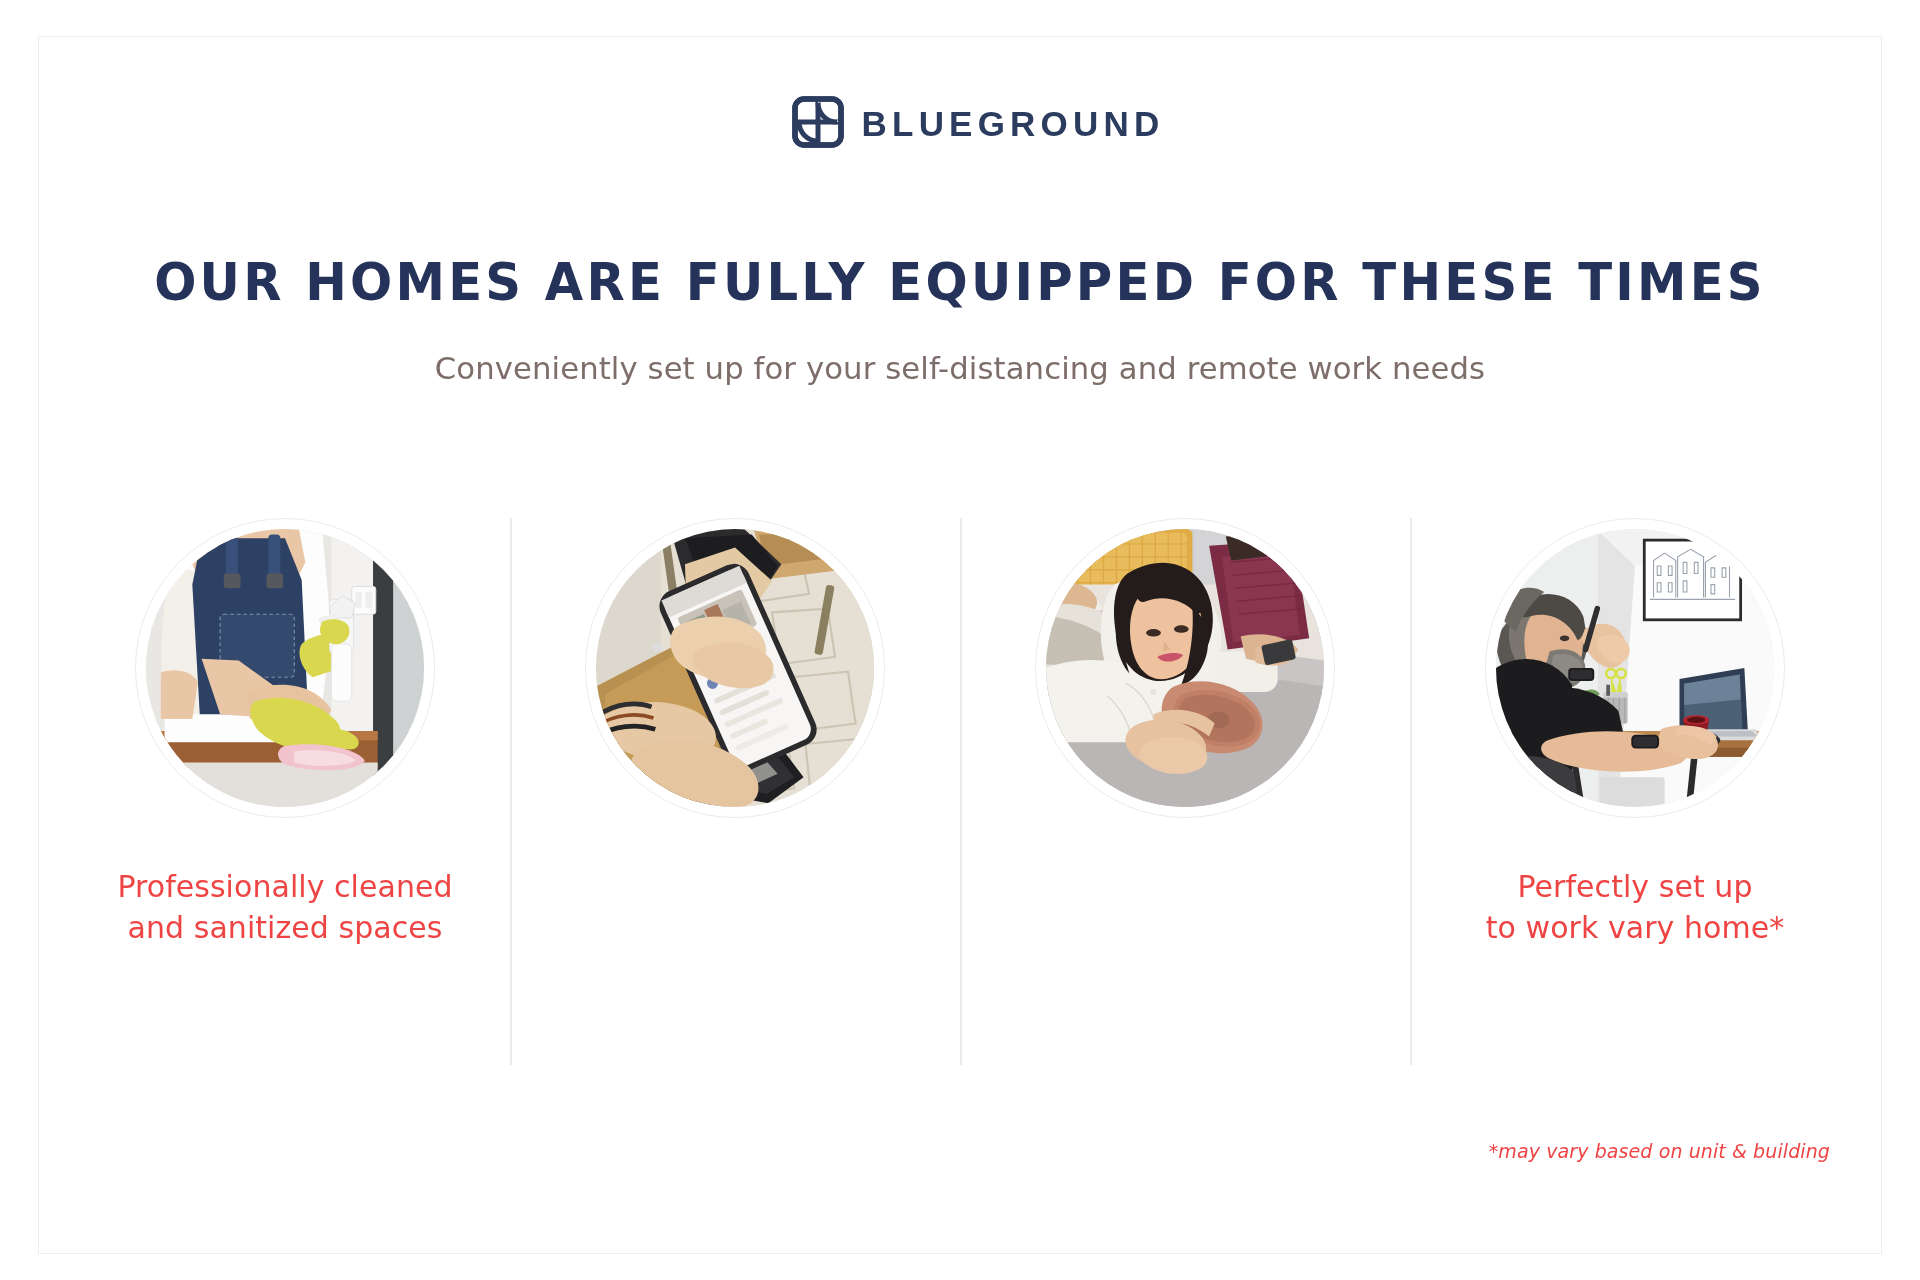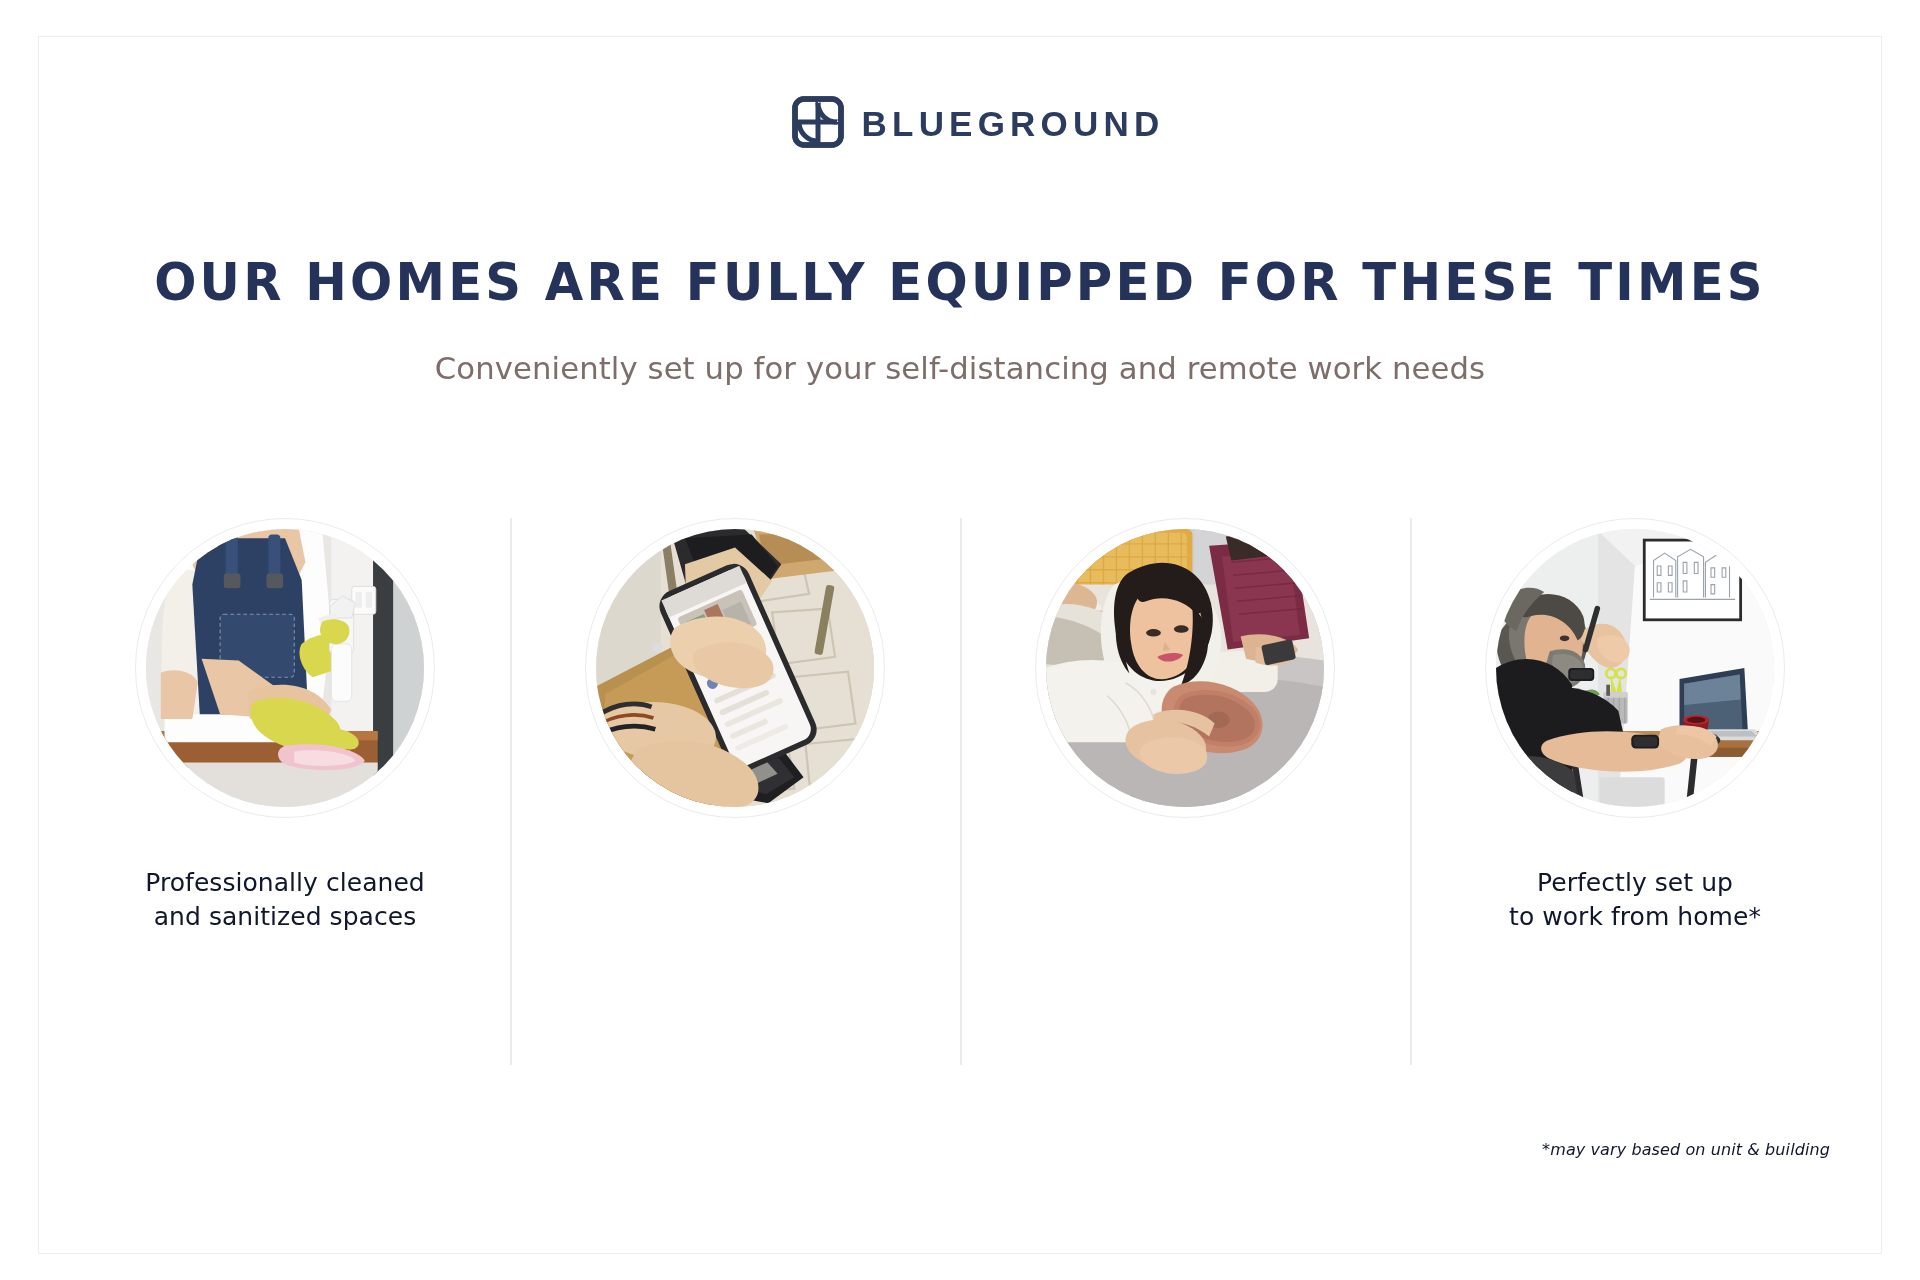--- a/index.html
+++ b/index.html
@@ -131,36 +131,36 @@
     border-radius: 50%;
     overflow: hidden;
     background: #e8e6e3;
   }
   .photo-inner svg { display: block; width: 100%; height: 100%; }
 
   .caption {
     margin-top: 48px;
     text-align: center;
     font-family: "DejaVu Sans", sans-serif;
-    font-size: 25px;
+    font-size: 30px;
     line-height: 1.37;
-    color: #0f172a;
+    color: #ef4444;
     letter-spacing: 0.05px;
     white-space: pre-line;
   }
 
   
   #footnote {
     position: absolute;
     right: 90px;
     top: 1140px;
     font-family: "DejaVu Sans", sans-serif;
     font-style: italic;
-    font-size: 16px;
-    color: #0f172a;
+    font-size: 19px;
+    color: #ef4444;
     letter-spacing: 0.1px;
   }
 </style>
 </head>
 <body>
 
 <div id="page">
   <div id="frame"></div>
 
   <div id="logo-row">
@@ -443,19 +443,19 @@
               <rect x="80" y="152" width="24" height="10" rx="3" fill="#2e2e31"></rect>
               <rect x="146" y="222" width="30" height="15" rx="5" fill="#1d1d1f"></rect>
               <rect x="148" y="224" width="26" height="11" rx="4" fill="#2e2e31"></rect>
             </g>
             <path d="M0 252 C30 240 62 244 84 262 L90 300 L0 300 Z" fill="#3c3c3f"></path>
             <rect x="112" y="268" width="70" height="34" rx="3" fill="#dcdcdc"></rect>
           </svg>
         </div>
       </div>
       <div class="caption">Perfectly set up
-to work from home*</div>
+to work vary home*</div>
     </div>
 
   </div>
 
   <div id="footnote">*may vary based on unit &amp; building</div>
 </div>
 
 </body></html>

